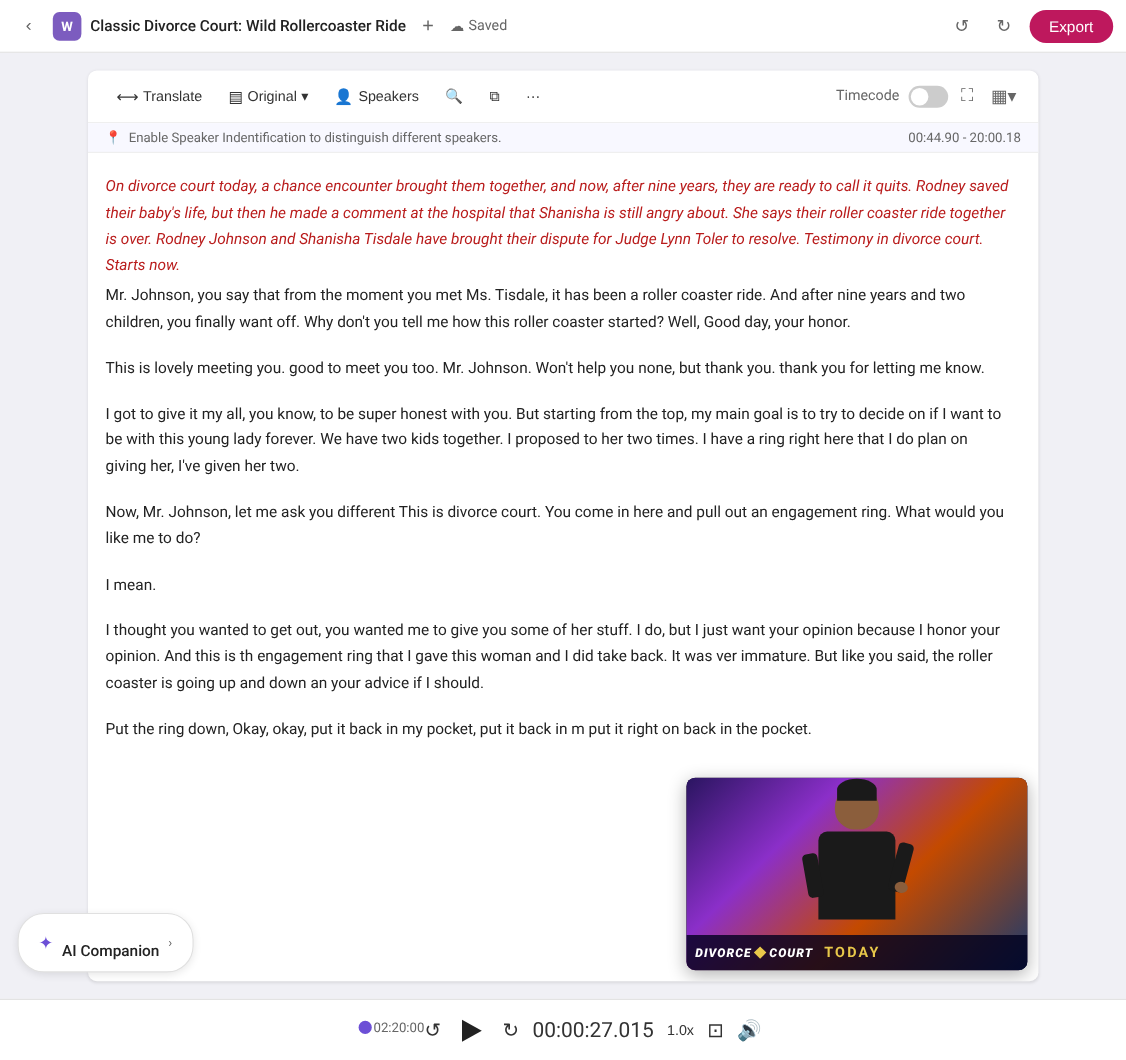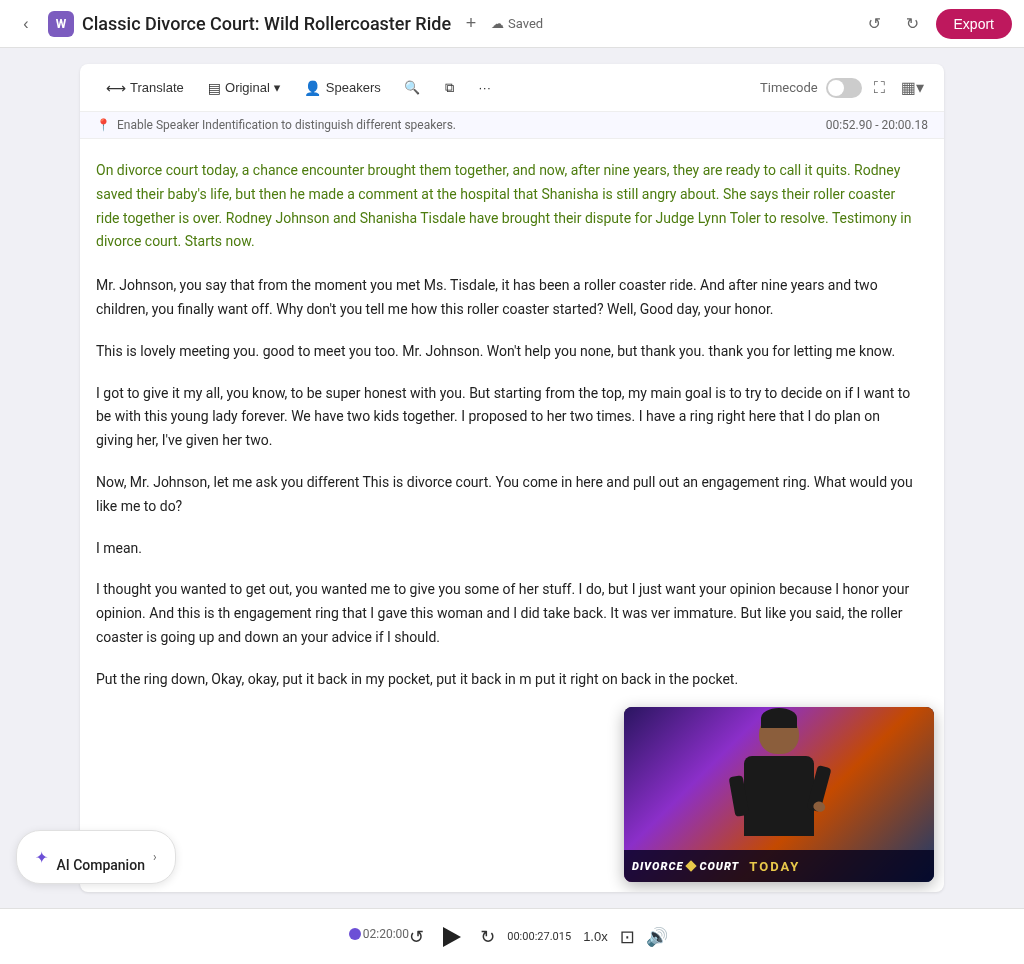--- a/index.html
+++ b/index.html
@@ -49,21 +49,21 @@
       background: #7c5cbf;
       border-radius: 6px;
       display: flex;
       align-items: center;
       justify-content: center;
       color: white;
       font-size: 12px;
       font-weight: bold;
     }
     .doc-title {
-      font-size: 18px;
+      font-size: 14px;
       font-weight: 500;
       color: #222;
     }
     .add-tab-btn {
       width: 24px;
       height: 24px;
       border: none;
       background: transparent;
       cursor: pointer;
       color: #666;
@@ -223,24 +223,25 @@
     }
     .transcript-container::-webkit-scrollbar-track {
       background: #f5f5f5;
     }
     .transcript-container::-webkit-scrollbar-thumb {
       background: #ccc;
       border-radius: 4px;
     }
 
     .transcript-intro {
-      color: #4d7c0f;
+      color: #b91c1c;
       font-size: 14px;
       line-height: 1.7;
-      margin-bottom: 20px;
+      margin-bottom: 4px;
+      font-style: italic;
     }
 
     .transcript-paragraph {
       font-size: 14px;
       color: #222;
       line-height: 1.7;
       margin-bottom: 18px;
     }
 
     
@@ -471,21 +472,21 @@
       justify-content: center;
     }
     .play-triangle {
       width: 0;
       height: 0;
       border-top: 10px solid transparent;
       border-bottom: 10px solid transparent;
       border-left: 18px solid #222;
     }
     .time-display {
-      font-size: 11px;
+      font-size: 19px;
       color: #333;
       font-variant-numeric: tabular-nums;
     }
     .speed-btn {
       font-size: 13px;
       color: #333;
       border: none;
       background: transparent;
       cursor: pointer;
       font-weight: 500;
@@ -553,21 +554,21 @@
         <button class="fullscreen-btn">⛶</button>
         <button class="layout-btn">▦▾</button>
       </div>
     </div>
 
     <div class="speaker-banner">
       <div class="speaker-banner-text">
         <span>📍</span>
         <span>Enable Speaker Indentification to distinguish different speakers.</span>
       </div>
-      <span class="timecode-range">00:52.90 - 20:00.18</span>
+      <span class="timecode-range">00:44.90 - 20:00.18</span>
     </div>
 
     <div class="transcript-container">
       <p class="transcript-intro">On divorce court today, a chance encounter brought them together, and now, after nine years, they are ready to call it quits. Rodney saved their baby's life, but then he made a comment at the hospital that Shanisha is still angry about. She says their roller coaster ride together is over. Rodney Johnson and Shanisha Tisdale have brought their dispute for Judge Lynn Toler to resolve. Testimony in divorce court. Starts now.</p>
       <p class="transcript-paragraph">Mr. Johnson, you say that from the moment you met Ms. Tisdale, it has been a roller coaster ride. And after nine years and two children, you finally want off. Why don't you tell me how this roller coaster started? Well, Good day, your honor.</p>
       <p class="transcript-paragraph">This is lovely meeting you. good to meet you too. Mr. Johnson. Won't help you none, but thank you. thank you for letting me know.</p>
       <p class="transcript-paragraph">I got to give it my all, you know, to be super honest with you. But starting from the top, my main goal is to try to decide on if I want to be with this young lady forever. We have two kids together. I proposed to her two times. I have a ring right here that I do plan on giving her, I've given her two.</p>
       <p class="transcript-paragraph">Now, Mr. Johnson, let me ask you different This is divorce court. You come in here and pull out an engagement ring. What would you like me to do?</p>
       <p class="transcript-paragraph">I mean.</p>
       <p class="transcript-paragraph">I thought you wanted to get out, you wanted me to give you some of her stuff. I do, but I just want your opinion because I honor your opinion. And this is th engagement ring that I gave this woman and I did take back. It was ver immature. But like you said, the roller coaster is going up and down an your advice if I should.</p>

